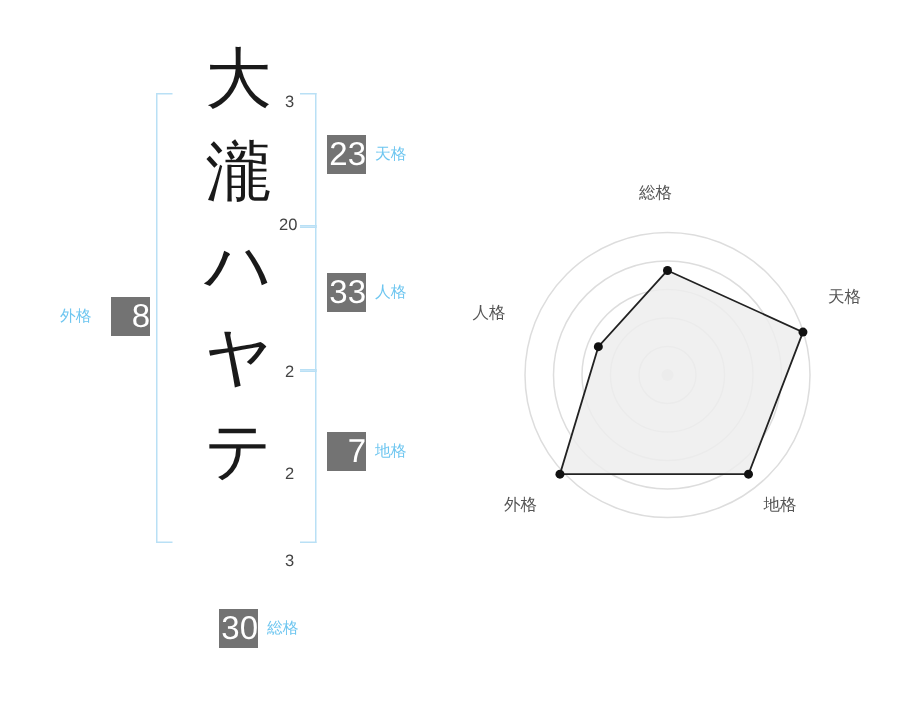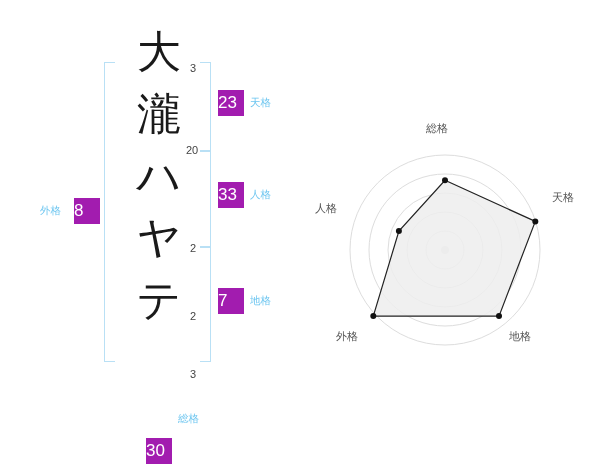--- a/index.html
+++ b/index.html
@@ -50,27 +50,27 @@
   .stroke-num {
     position: absolute;
     font-size: 11px;
     color: #444;
     font-family: "Liberation Sans", sans-serif;
   }
 
   
   .badge {
     position: absolute;
-    background: #a21caf;
+    background: #737373;
     color: #ffffff;
-    font-size: 17px;
+    font-size: 22px;
     width: 26px;
     height: 26px;
     line-height: 26px;
-    text-align: left;
+    text-align: right;
     font-family: "Liberation Sans", sans-serif;
   }
   .badge-label {
     position: absolute;
     font-size: 10.5px;
     color: #6ec6f0;
     font-family: "Liberation Sans", sans-serif;
     white-space: nowrap;
   }
 
@@ -128,21 +128,21 @@
     <div class="badge-label" style="left:250px; top:96px;">天格</div>
 
     <div class="bracket" style="left:200px; top:150px; width:10px; height:96px; border-width:1px 1px 1px 0;"></div>
     <div class="badge" style="left:218px; top:182px;">33</div>
     <div class="badge-label" style="left:250px; top:188px;">人格</div>
 
     <div class="bracket" style="left:200px; top:246px; width:10px; height:114px; border-width:1px 1px 1px 0;"></div>
     <div class="badge" style="left:218px; top:288px;">7</div>
     <div class="badge-label" style="left:250px; top:294px;">地格</div>
 
-    <div class="badge" style="left:146px; top:406px;margin-top:32px;">30</div>
+    <div class="badge" style="left:146px; top:406px;">30</div>
     <div class="badge-label" style="left:178px; top:412px;">総格</div>
   </div>
 
   <div class="radar-panel">
     <svg width="300" height="470" viewBox="0 0 300 470">
       <g>
         <circle cx="145" cy="250" r="95" fill="none" stroke="#dddddd" stroke-width="1"></circle>
         <circle cx="145" cy="250" r="76" fill="none" stroke="#dddddd" stroke-width="1"></circle>
         <circle cx="145" cy="250" r="57" fill="none" stroke="#dddddd" stroke-width="1"></circle>
         <circle cx="145" cy="250" r="38" fill="none" stroke="#dddddd" stroke-width="1"></circle>

